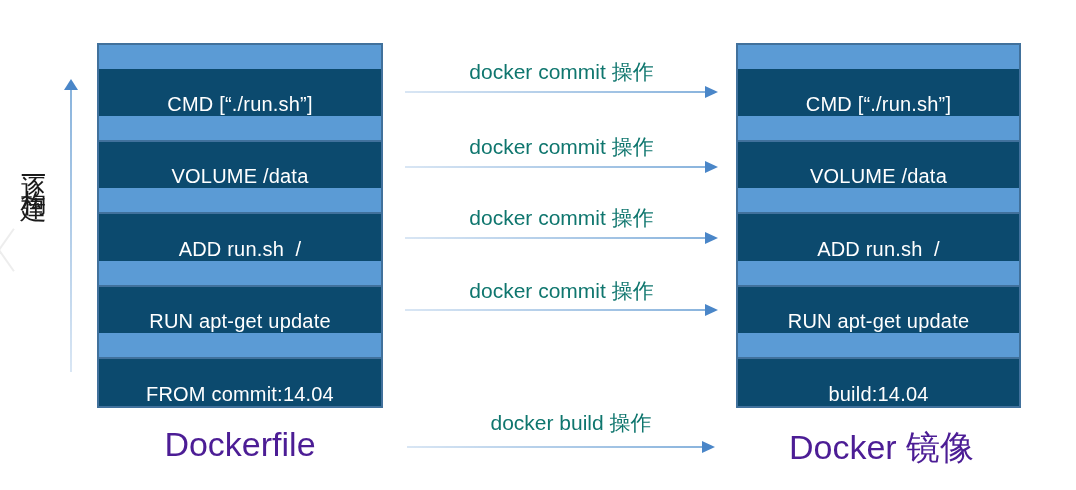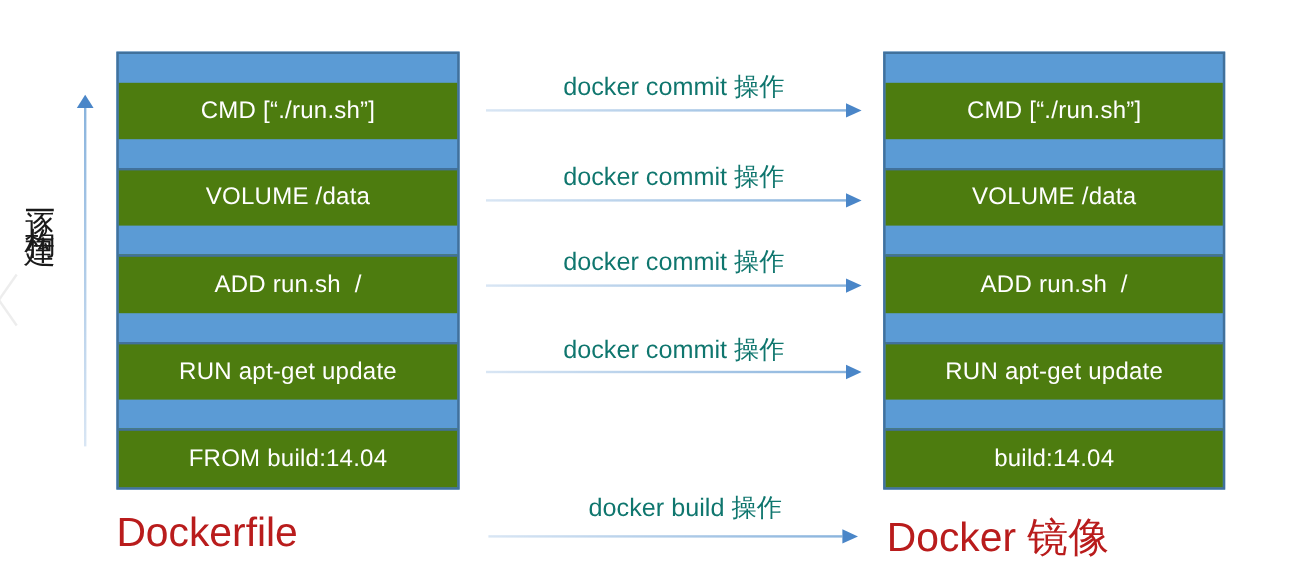--- a/index.html
+++ b/index.html
@@ -25,42 +25,42 @@
     flex-direction: column;
     border: 2px solid #41719c;
     box-sizing: border-box;
     background: #5b9bd5;
   }
   .stack-left  { left: 97px;  width: 286px; }
   .stack-right { left: 736px; width: 285px; }
   .layer-row {
     flex: 1;
     display: flex;
-    align-items: center;
+    align-items: flex-end;
     justify-content: center;
-    background: #4d7c0f;
+    background: #0c4a6e;
     border-top: 2px solid #41719c;
     box-sizing: border-box;
     margin-top: 24px;
   }
   .layer-row:first-child { border-top: none; }
   .row-label {
     color: #ffffff;
     font-size: 20px;
     white-space: pre;
     letter-spacing: 0.2px;
   }
 
   
   .stack-title {
     position: absolute;
     top: 425px;
     font-size: 34px;
-    color: #b91c1c;
-    text-align: left;
+    color: #4c1d95;
+    text-align: center;
   }
   .title-left  { left: 97px;  width: 286px; }
   .title-right { left: 739px; width: 285px; }
 
   
   .h-arrow {
     position: absolute;
     left: 405px;
     width: 300px;
     height: 2px;
@@ -153,21 +153,21 @@
     <div class="layer-row">
       <span class="row-label">VOLUME /data</span>
     </div>
     <div class="layer-row">
       <span class="row-label">ADD run.sh  /</span>
     </div>
     <div class="layer-row">
       <span class="row-label">RUN apt-get update</span>
     </div>
     <div class="layer-row">
-      <span class="row-label">FROM build:14.04</span>
+      <span class="row-label">FROM commit:14.04</span>
     </div>
   </div>
 
   <div class="stack stack-right">
     <div class="layer-row">
       <span class="row-label">CMD [“./run.sh”]</span>
     </div>
     <div class="layer-row">
       <span class="row-label">VOLUME /data</span>
     </div>

